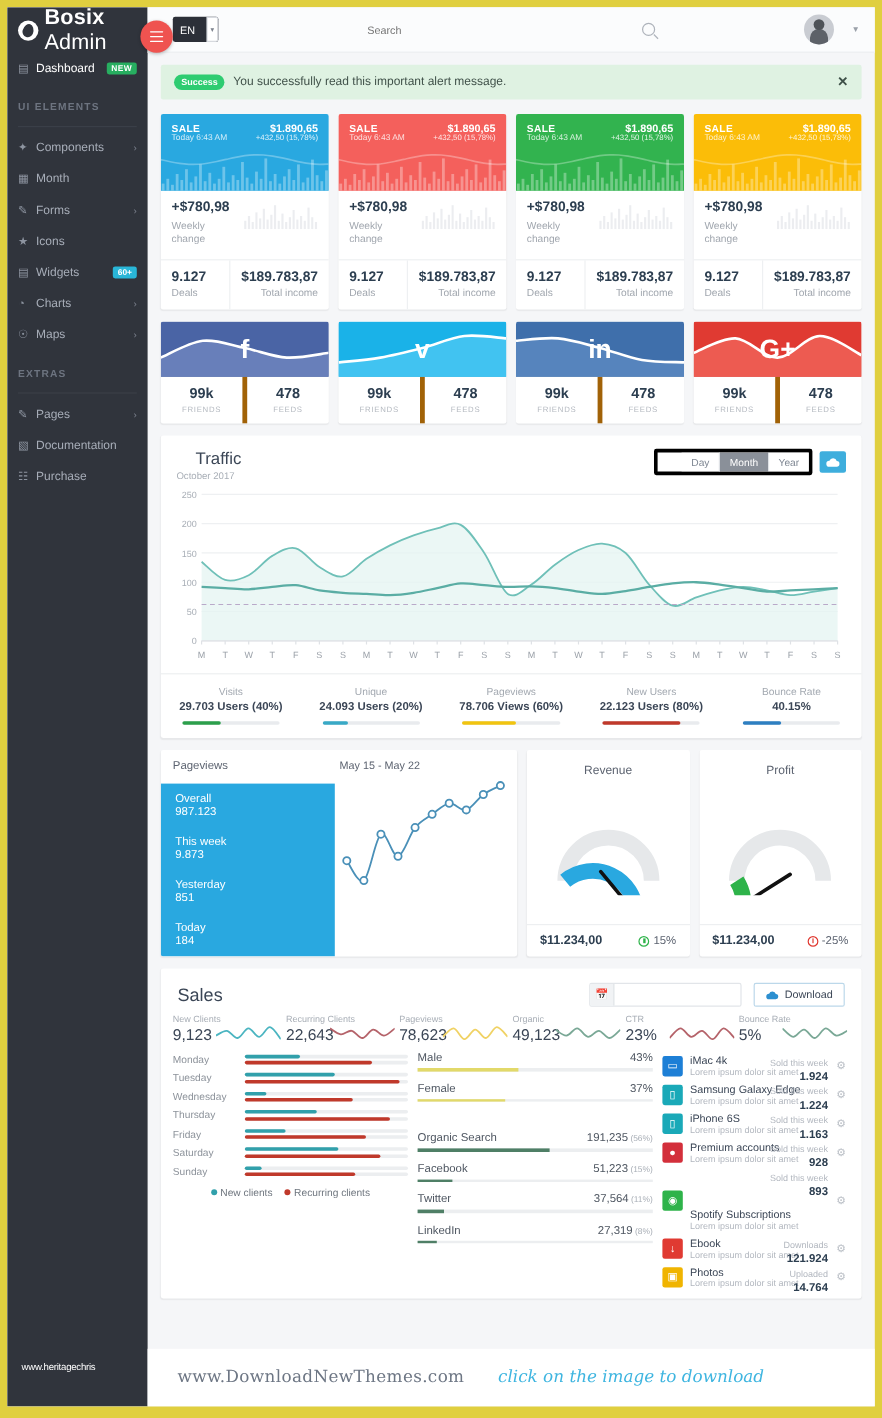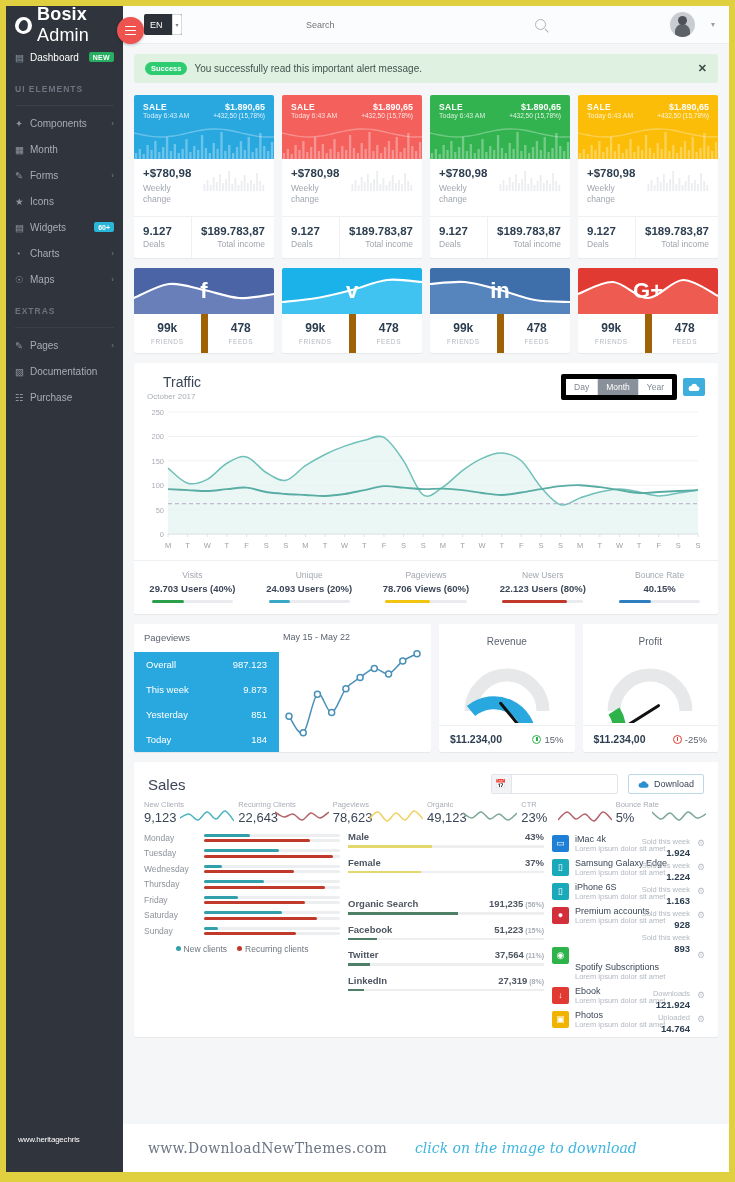--- a/index.html
+++ b/index.html
@@ -79,49 +79,49 @@
   .sale-bot .k { font-size: 8.5px; color: #a0a6ae; margin-top: 2px; }
   .sale-bot .cell.right { text-align: right; }
 
   
   .social-card { flex: 1; background: #fff; border-radius: 2px; box-shadow: 0 1px 1px rgba(0,0,0,.06); overflow: hidden; }
   .social-top { height: 46px; position: relative; overflow: hidden; display:flex; align-items:center; justify-content:center; }
   .social-top svg.wave { position: absolute; left: 0; top: 0; width: 100%; height: 100%; }
   .social-glyph { position: relative; z-index: 2; color: #fff; font-size: 22px; font-weight: bold; line-height: 1; }
   .social-bot { display: flex; }
   .social-bot .cell { flex: 1; padding: 7px 4px 8px; text-align: center; }
-  .social-bot .cell:first-child { border-right: 7px solid #a16207; text-align: center; }
+  .social-bot .cell:first-child { border-right: 4px solid #a16207; text-align: center; }
   .social-bot .v { font-size: 12px; font-weight: bold; color: #2c3e50; }
   .social-bot .k { font-size: 6.5px; color: #b4b9c0; letter-spacing: .6px; margin-top: 3px; }
 
   
   .panel { background: #fff; border-radius: 2px; box-shadow: 0 1px 1px rgba(0,0,0,.06); }
   .traffic-head { padding: 11px 13px 3px; display: flex; align-items: flex-start; }
   .traffic-title { font-size: 14px; color: #3b4656; margin-left: 16px; }
   .traffic-sub { font-size: 8px; color: #a8aeb6; margin-top: 2px; }
   .traffic-tools { margin-left: auto; display: flex; align-items: center; gap: 6px; }
-  .btn-group { display: flex; border: 5px solid #000000; border-radius: 2px; overflow: hidden; }
+  .btn-group { display: flex; border: 3px solid #000000; border-radius: 2px; overflow: hidden; padding-left: 20px; }
   .btn-group span { padding: 3px 8px; font-size: 8.5px; color: #7f8793; background: #fff; border-right: 1px solid #dfe2e6; }
   .btn-group span:last-child { border-right: none; }
   .btn-group span.on { background: #8a9099; color: #fff; }
   .btn-cloud { width: 22px; height: 18px; background: #3eaedd; border-radius: 2px; display:flex; align-items:center; justify-content:center; }
   .traffic-chart { padding: 2px 10px 0 8px; }
   .traffic-foot { display: flex; border-top: 1px solid #edeff1; }
   .tf-cell { flex: 1; text-align: center; padding: 9px 2px 11px; }
   .tf-k { font-size: 8.5px; color: #a2a8b0; }
   .tf-v { font-size: 9.5px; font-weight: bold; color: #3b4656; margin: 3px 0 6px; }
   .tf-bar { height: 3px; width: 72%; margin: 0 auto; background: #e9ebee; border-radius: 2px; position: relative; }
   .tf-bar i { position: absolute; left: 0; top: 0; height: 3px; border-radius: 2px; display: block; }
 
   
   .pv-card { width: 297px; background: #fff; border-radius: 2px; box-shadow: 0 1px 1px rgba(0,0,0,.06); display: flex; overflow: hidden; }
   .pv-left { width: 148px; }
   .pv-caption { padding: 8px 10px 9px; font-size: 9.5px; color: #5c6370; }
   .pv-list { background: #29a8e0; }
-  .pv-li { display: flex; justify-content: space-between; padding: 7px 12px; color: #fff; font-size: 9.5px; }
+  .pv-li { display: flex; justify-content: space-between; padding: 7px 12px; color: #fff; font-size: 9.5px; flex-direction: column; }
   .pv-li b { font-weight: normal; }
   .pv-right { flex: 1; padding: 8px 8px 0 4px; position: relative; }
   .pv-range { font-size: 9px; color: #5c6370; }
 
   .gauge-card { flex: 1; background: #fff; border-radius: 2px; box-shadow: 0 1px 1px rgba(0,0,0,.06); display:flex; flex-direction:column; }
   .gauge-title { text-align: center; font-size: 10px; color: #5c6370; padding: 12px 0 0; }
   .gauge-wrap { flex: 1; display:flex; align-items:center; justify-content:center; }
   .gauge-foot { border-top: 1px solid #edeff1; padding: 7px 11px; display: flex; align-items: center; }
   .gauge-foot .amt { font-size: 10.5px; font-weight: bold; color: #2c3e50; }
   .gauge-foot .pct { margin-left: auto; font-size: 9.5px; display: flex; align-items: center; gap: 3px; }
@@ -147,21 +147,21 @@
   .wk-name { width: 60px; font-size: 8.5px; color: #8d939b; }
   .wk-bars { flex: 1; }
   .wk-track { height: 3px; background: #eceef0; border-radius: 2px; margin: 2.5px 0; position: relative; }
   .wk-track i { position: absolute; left: 0; top: 0; height: 3px; border-radius: 2px; display: block; }
   .wk-legend { display: flex; justify-content: center; gap: 10px; margin-top: 6px; font-size: 8.5px; color: #6e757e; }
   .wk-legend span { display: flex; align-items: center; gap: 3px; }
   .lg-dot { width: 5px; height: 5px; border-radius: 50%; display: inline-block; }
 
   .col-mid { width: 196px; }
   .gx-row { margin-bottom: 9px; }
-  .gx-top { display: flex; justify-content: space-between; align-items: flex-end; font-weight: bold; }
+  .gx-top { display: flex; justify-content: space-between; align-items: flex-end; }
   .gx-name { font-size: 9.5px; color: #4e5661; }
   .gx-val { font-size: 9.5px; color: #4e5661; }
   .gx-val small { color: #a8aeb6; font-size: 7px; }
   .gx-track { height: 2.5px; background: #eceef0; margin-top: 3px; position: relative; }
   .gx-track i { position: absolute; left: 0; top: 0; height: 2.5px; display: block; }
   .gx-gap { height: 16px; }
 
   .col-prod { flex: 1; }
   .pd-row { display: flex; align-items: center; padding: 2.5px 0; }
   .pd-ico { width: 17px; height: 17px; border-radius: 2px; flex: none; display:flex; align-items:center; justify-content:center; color: #fff; font-size: 9px; margin-right: 6px; }

